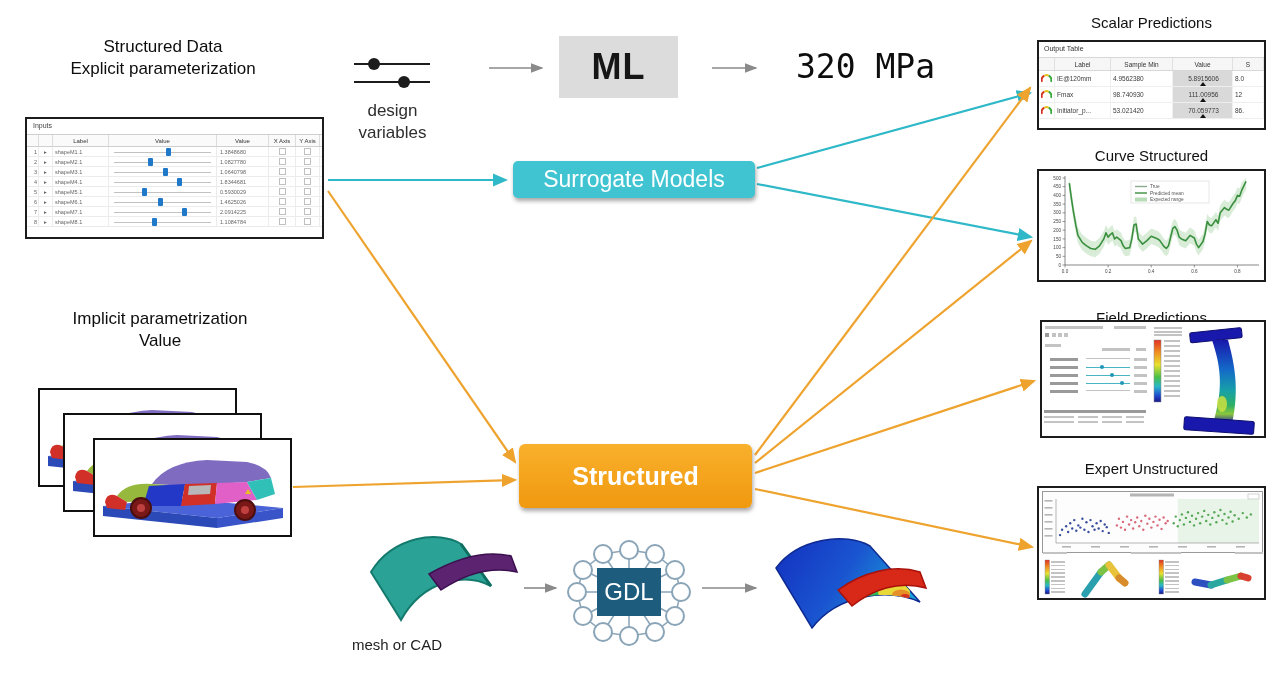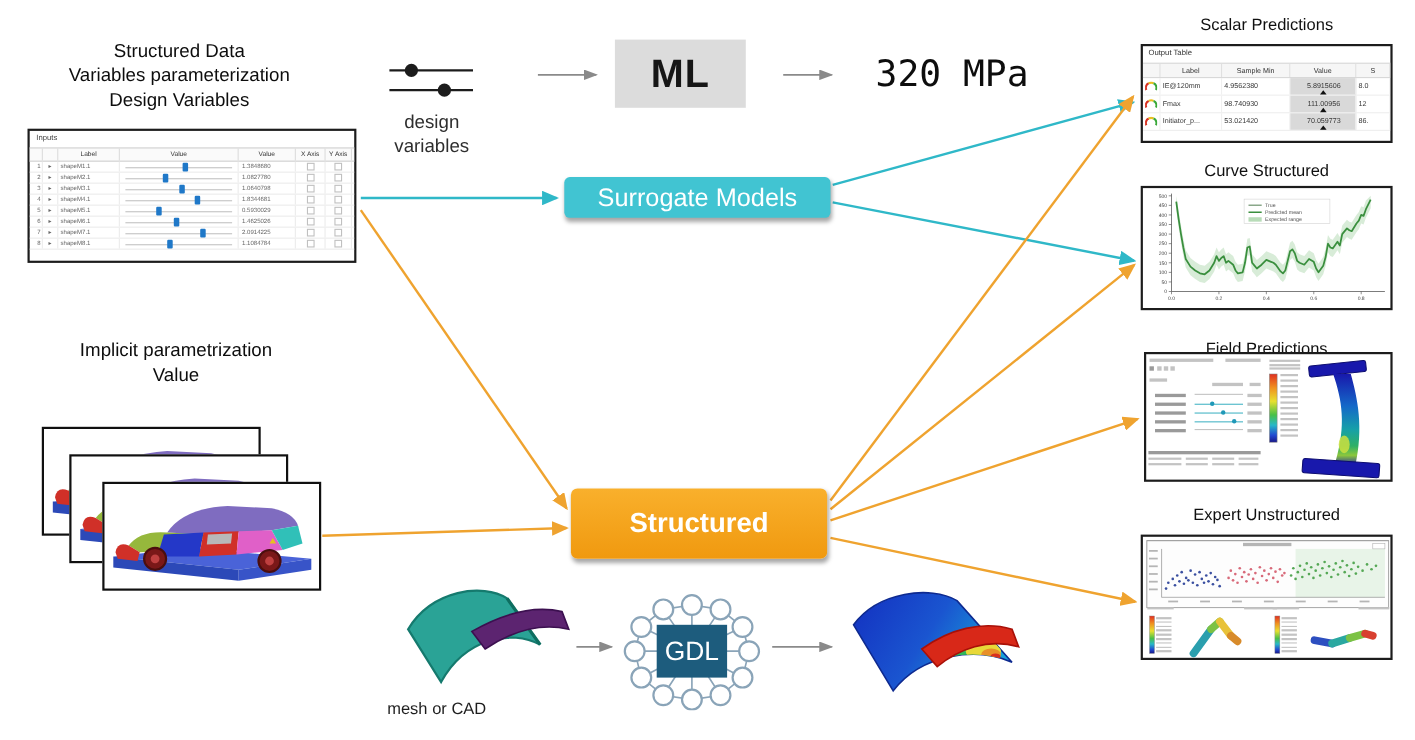--- a/index.html
+++ b/index.html
@@ -123,22 +123,21 @@
       <line x1="293" y1="487" x2="515" y2="480" marker-end="url(#mOrange)"></line>
       <line x1="755" y1="455" x2="1030" y2="88" marker-end="url(#mOrange)"></line>
       <line x1="755" y1="463" x2="1031" y2="241" marker-end="url(#mOrange)"></line>
       <line x1="755" y1="473" x2="1034" y2="381" marker-end="url(#mOrange)"></line>
       <line x1="755" y1="489" x2="1032" y2="547" marker-end="url(#mOrange)"></line>
     </g>
   </svg>
 
   <div class="abs heading" style="left:18px;top:36px;width:290px">
     <div>Structured Data</div>
-    <div>Variables parameterization</div>
-    <div>Design Variables</div>
+    <div>Explicit parameterization</div>
   </div>
 
   <div class="panel" style="left:25px;top:117px;width:299px;height:122px">
     <div id="inputs-title">Inputs</div>
     <div id="inputs-rows">
         <div class="inp-head">
           <div class="c" style="width: 12px;"></div>
           <div class="c" style="width: 14px;"></div>
           <div class="c" style="width: 56px;">Label</div>
           <div class="c" style="width: 108px;">Value</div>

